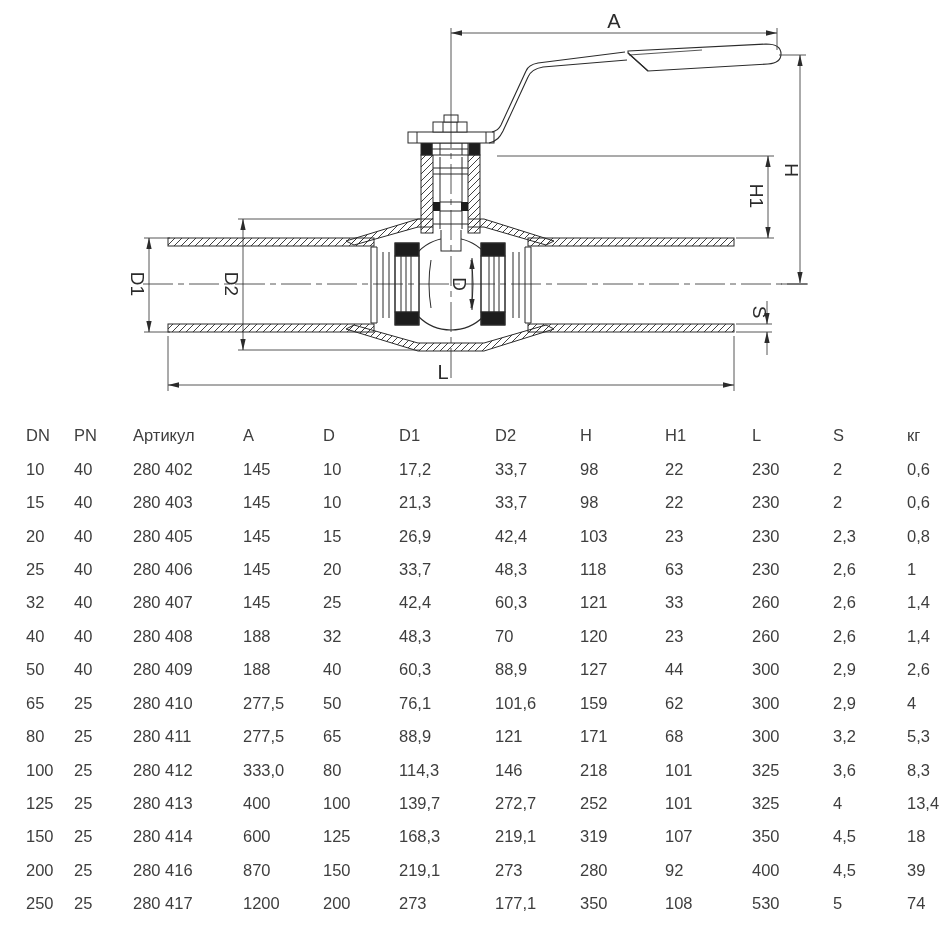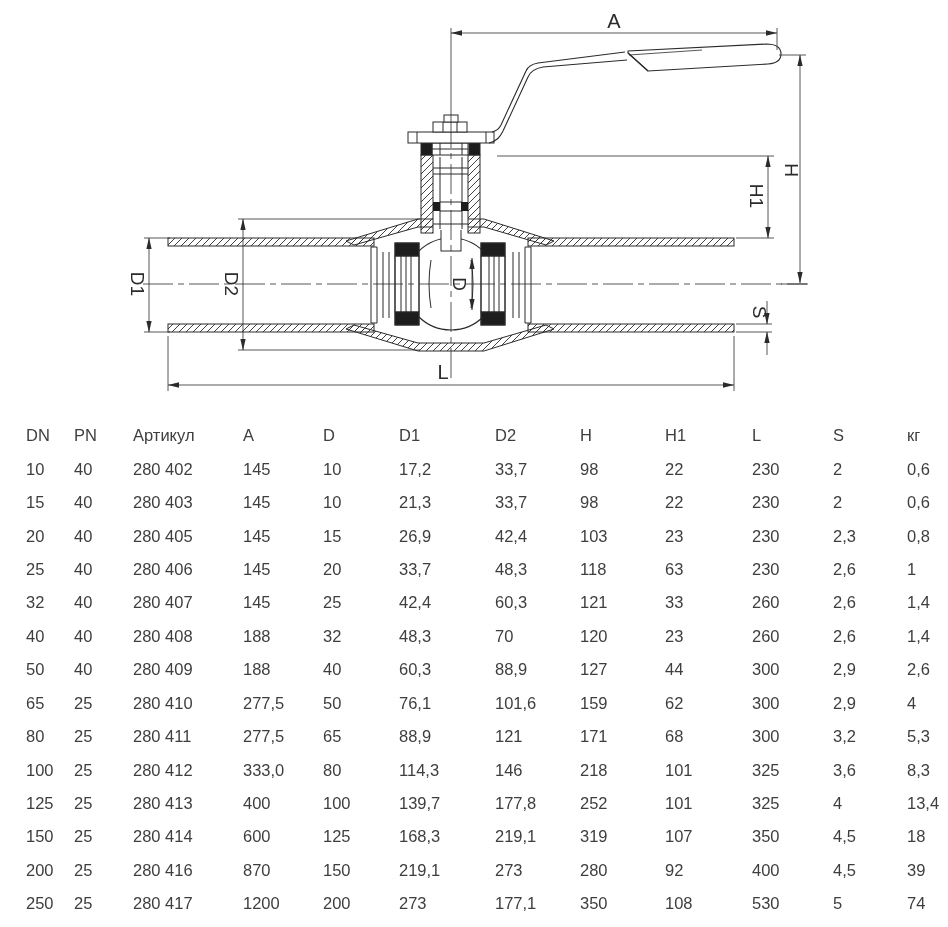--- a/index.html
+++ b/index.html
@@ -354,21 +354,21 @@
           <div class="t-cell">3,6</div>
           <div class="t-cell">8,3</div>
         </div>
         <div class="t-row">
           <div class="t-cell">125</div>
           <div class="t-cell">25</div>
           <div class="t-cell">280 413</div>
           <div class="t-cell">400</div>
           <div class="t-cell">100</div>
           <div class="t-cell">139,7</div>
-          <div class="t-cell">177,8</div>
+          <div class="t-cell">272,7</div>
           <div class="t-cell">252</div>
           <div class="t-cell">101</div>
           <div class="t-cell">325</div>
           <div class="t-cell">4</div>
           <div class="t-cell">13,4</div>
         </div>
         <div class="t-row">
           <div class="t-cell">150</div>
           <div class="t-cell">25</div>
           <div class="t-cell">280 414</div>

